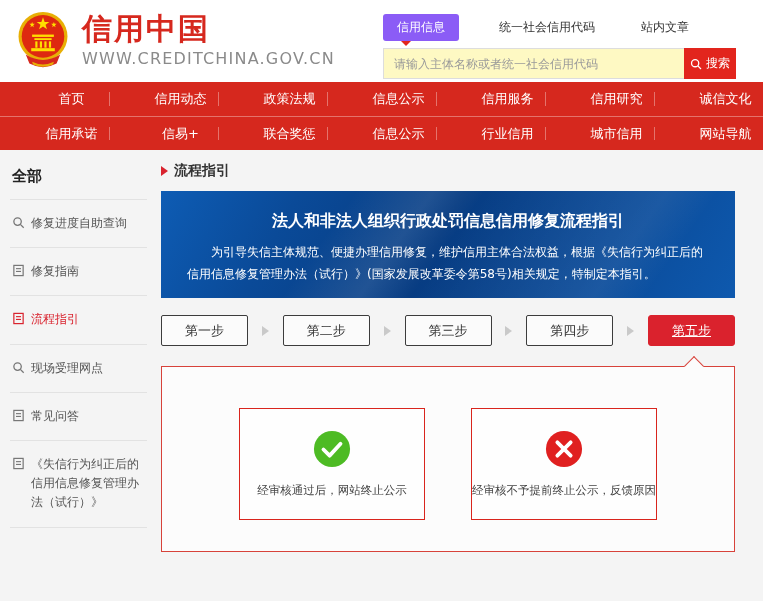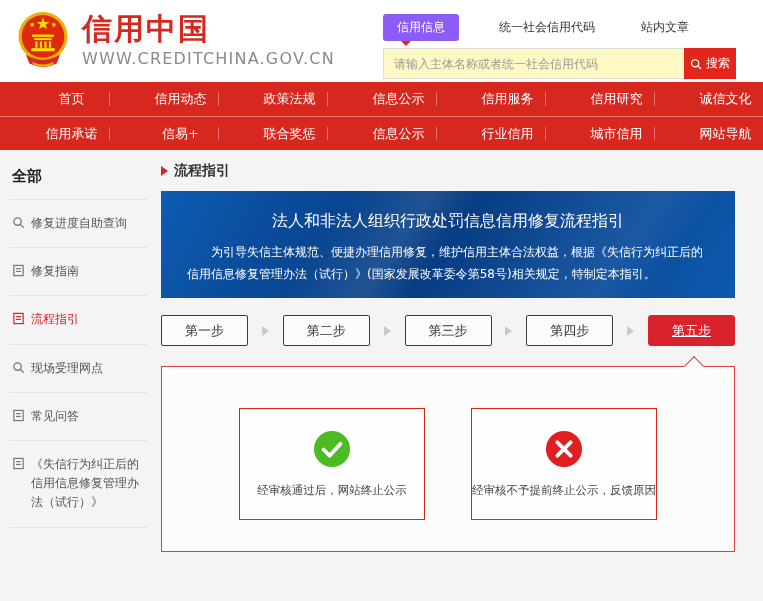--- a/index.html
+++ b/index.html
@@ -52,21 +52,21 @@
     color:#333; margin-bottom:11px; }
   .tri-marker { width:0; height:0; border-top:5px solid transparent; border-bottom:5px solid transparent;
     border-left:7px solid #d9232e; }
 
   .banner { height:107px; color:#fff; padding:20px 26px 0;
     background:linear-gradient(118deg,#0e5cb4 0%,#0a4a98 22%,#073c82 48%,#0a4escape 0,#0a4a98 75%,#0e59ae 100%);
     background:linear-gradient(118deg,#0e5cb4 0%,#0a4a98 22%,#073c82 48%,#0a4a98 75%,#0e59ae 100%);
     position:relative; overflow:hidden; }
   .banner::before { content:""; position:absolute; inset:0;
     background:linear-gradient(125deg,transparent 30%,rgba(255,255,255,0.10) 42%,transparent 50%,rgba(255,255,255,0.07) 78%,transparent 86%); }
-  .banner-title { text-align:center; font-size:16px; font-weight:normal; position:relative; }
+  .banner-title { text-align:center; font-size:16px; font-weight:bold; position:relative; }
   .banner-body { margin-top:10px; font-size:12px; line-height:1.8; text-indent:2em; position:relative; }
 
   .steps { display:flex; align-items:center; justify-content:space-between; margin-top:17px; }
   .step-box { width:87px; height:31px; border:1px solid #3c3c3c; border-radius:2px; background:#fbfbfb;
     display:flex; align-items:center; justify-content:center; font-size:13px; color:#333; cursor:pointer; }
   .step-box.active { background:#da222d; border-color:#da222d; border-radius:3px; color:#fff;text-decoration:underline; }
   .step-arrow { width:0; height:0; border-top:5px solid transparent; border-bottom:5px solid transparent;
     border-left:7px solid #c9c9c9; }
 
   .panel { margin-top:20px; height:186px; border:1px solid #d7423a; background:#fcfcfc; position:relative; }

